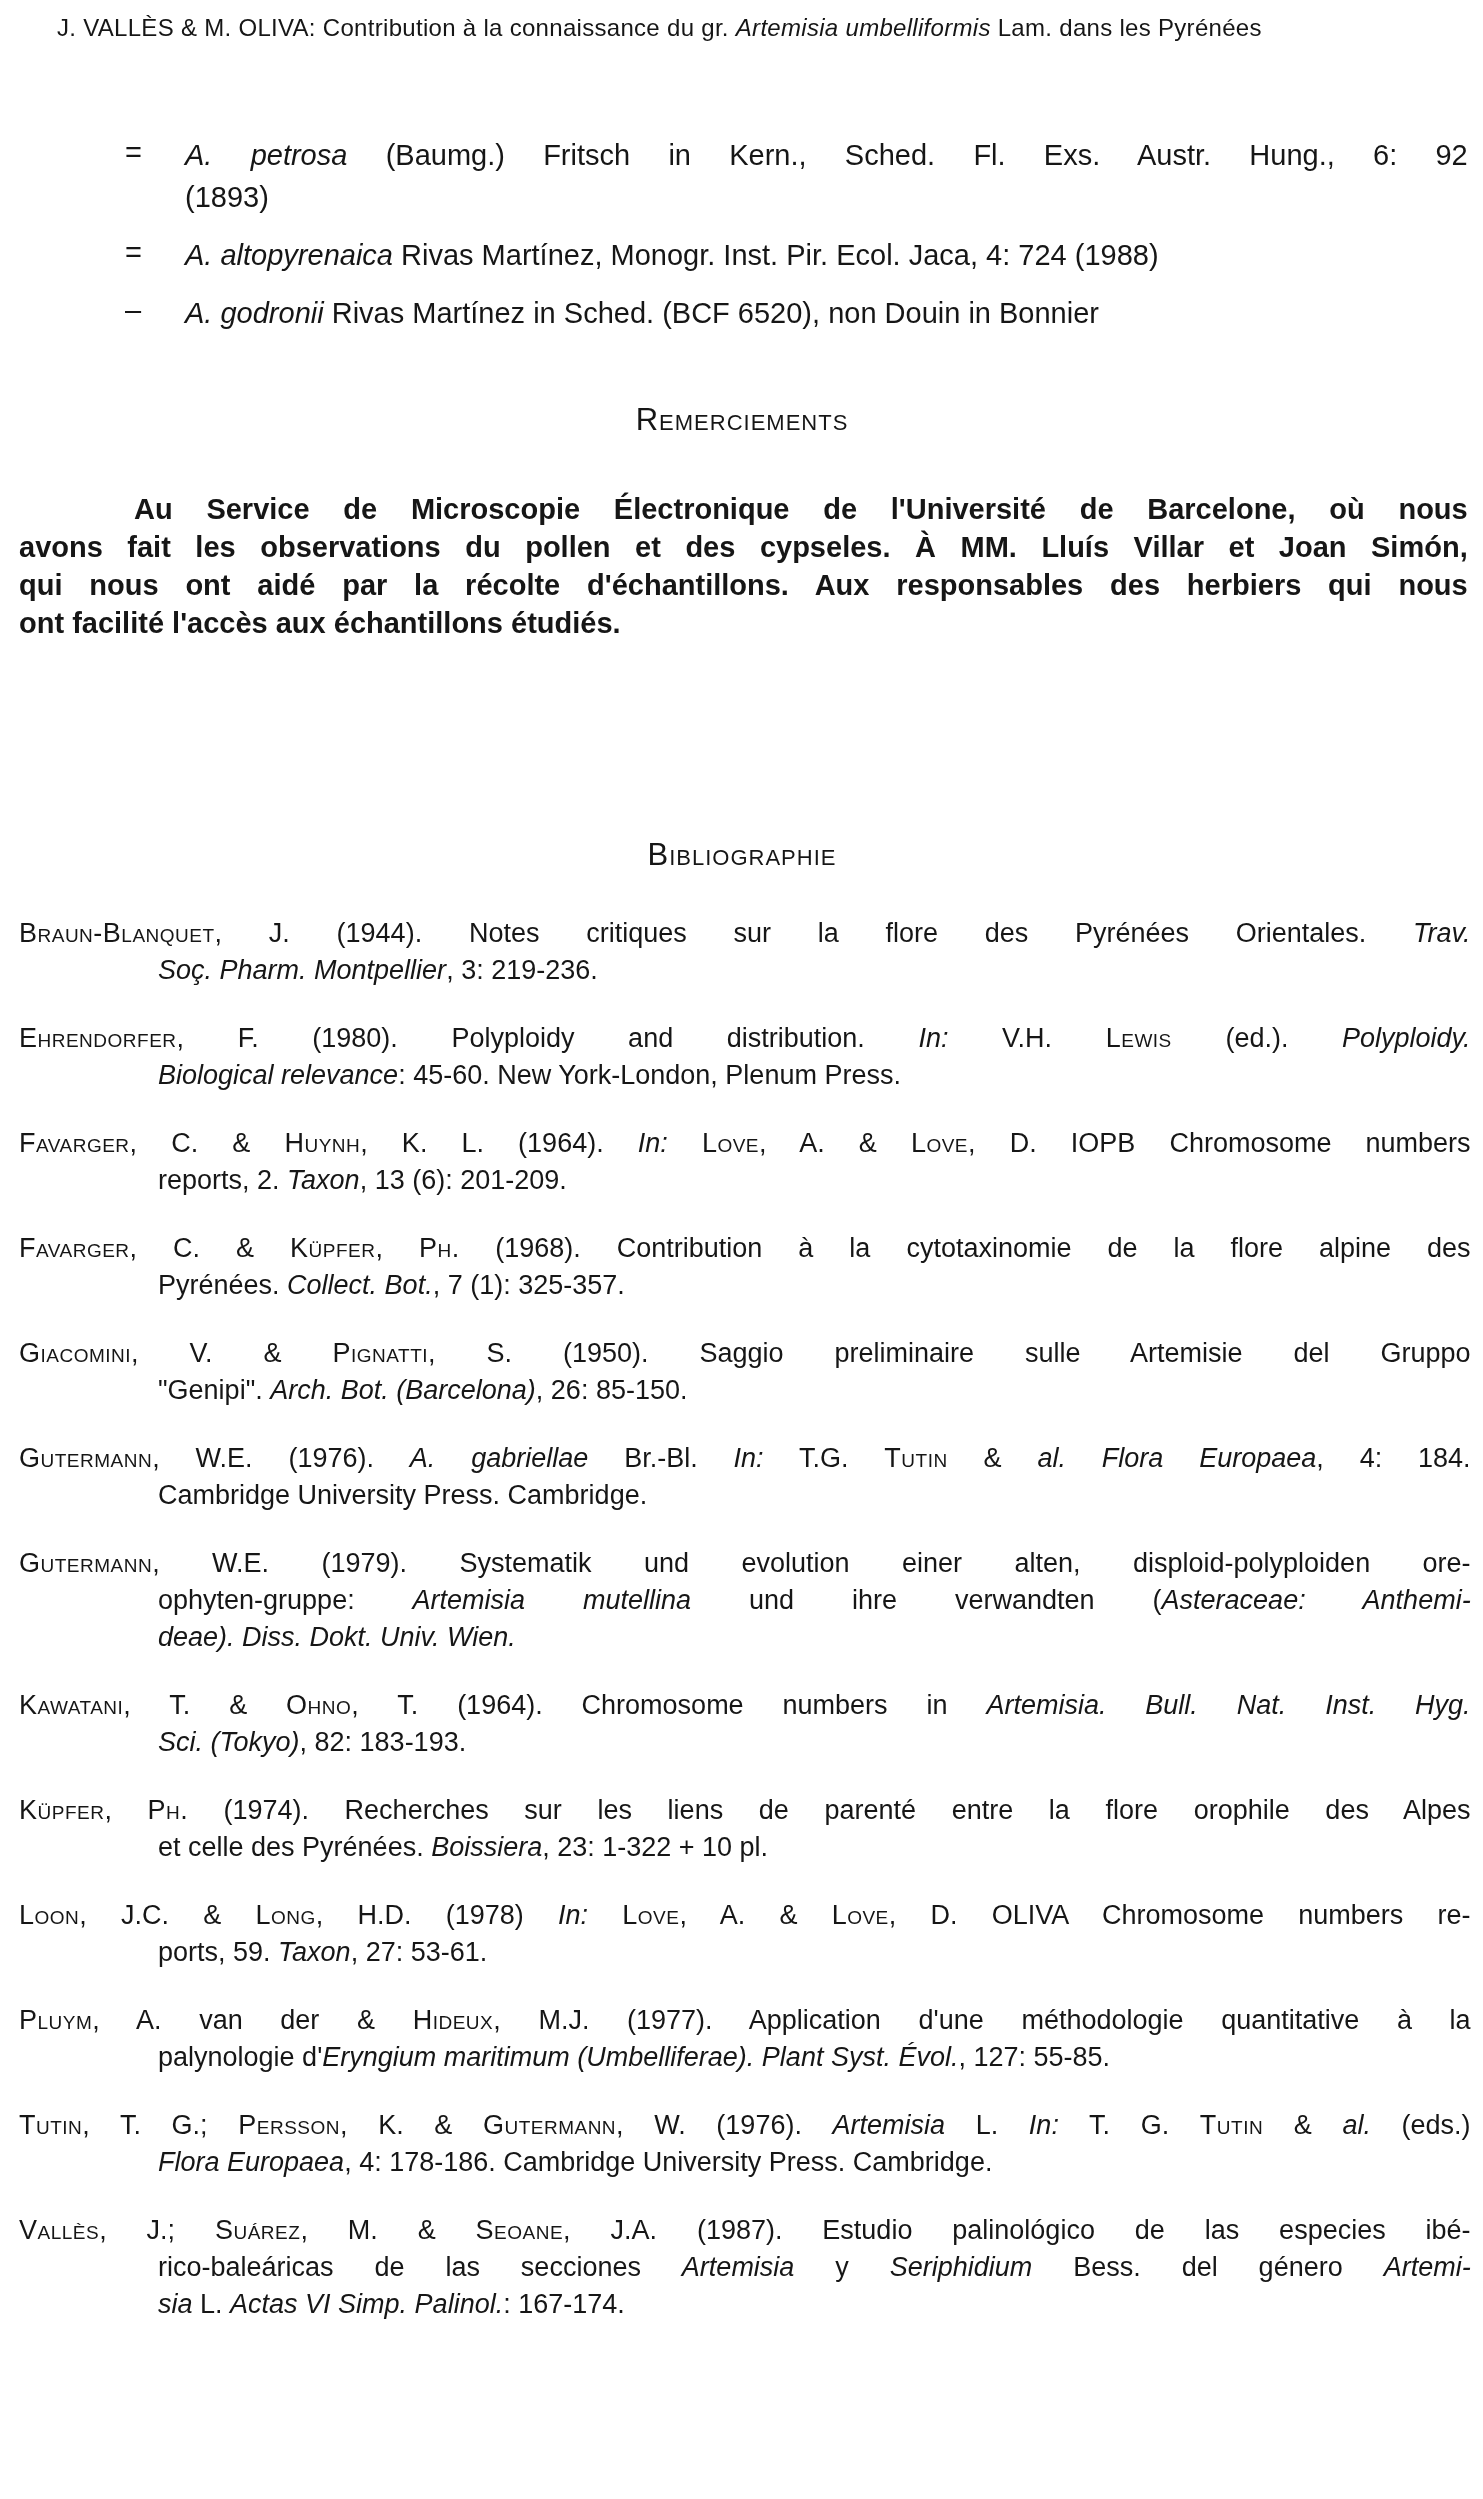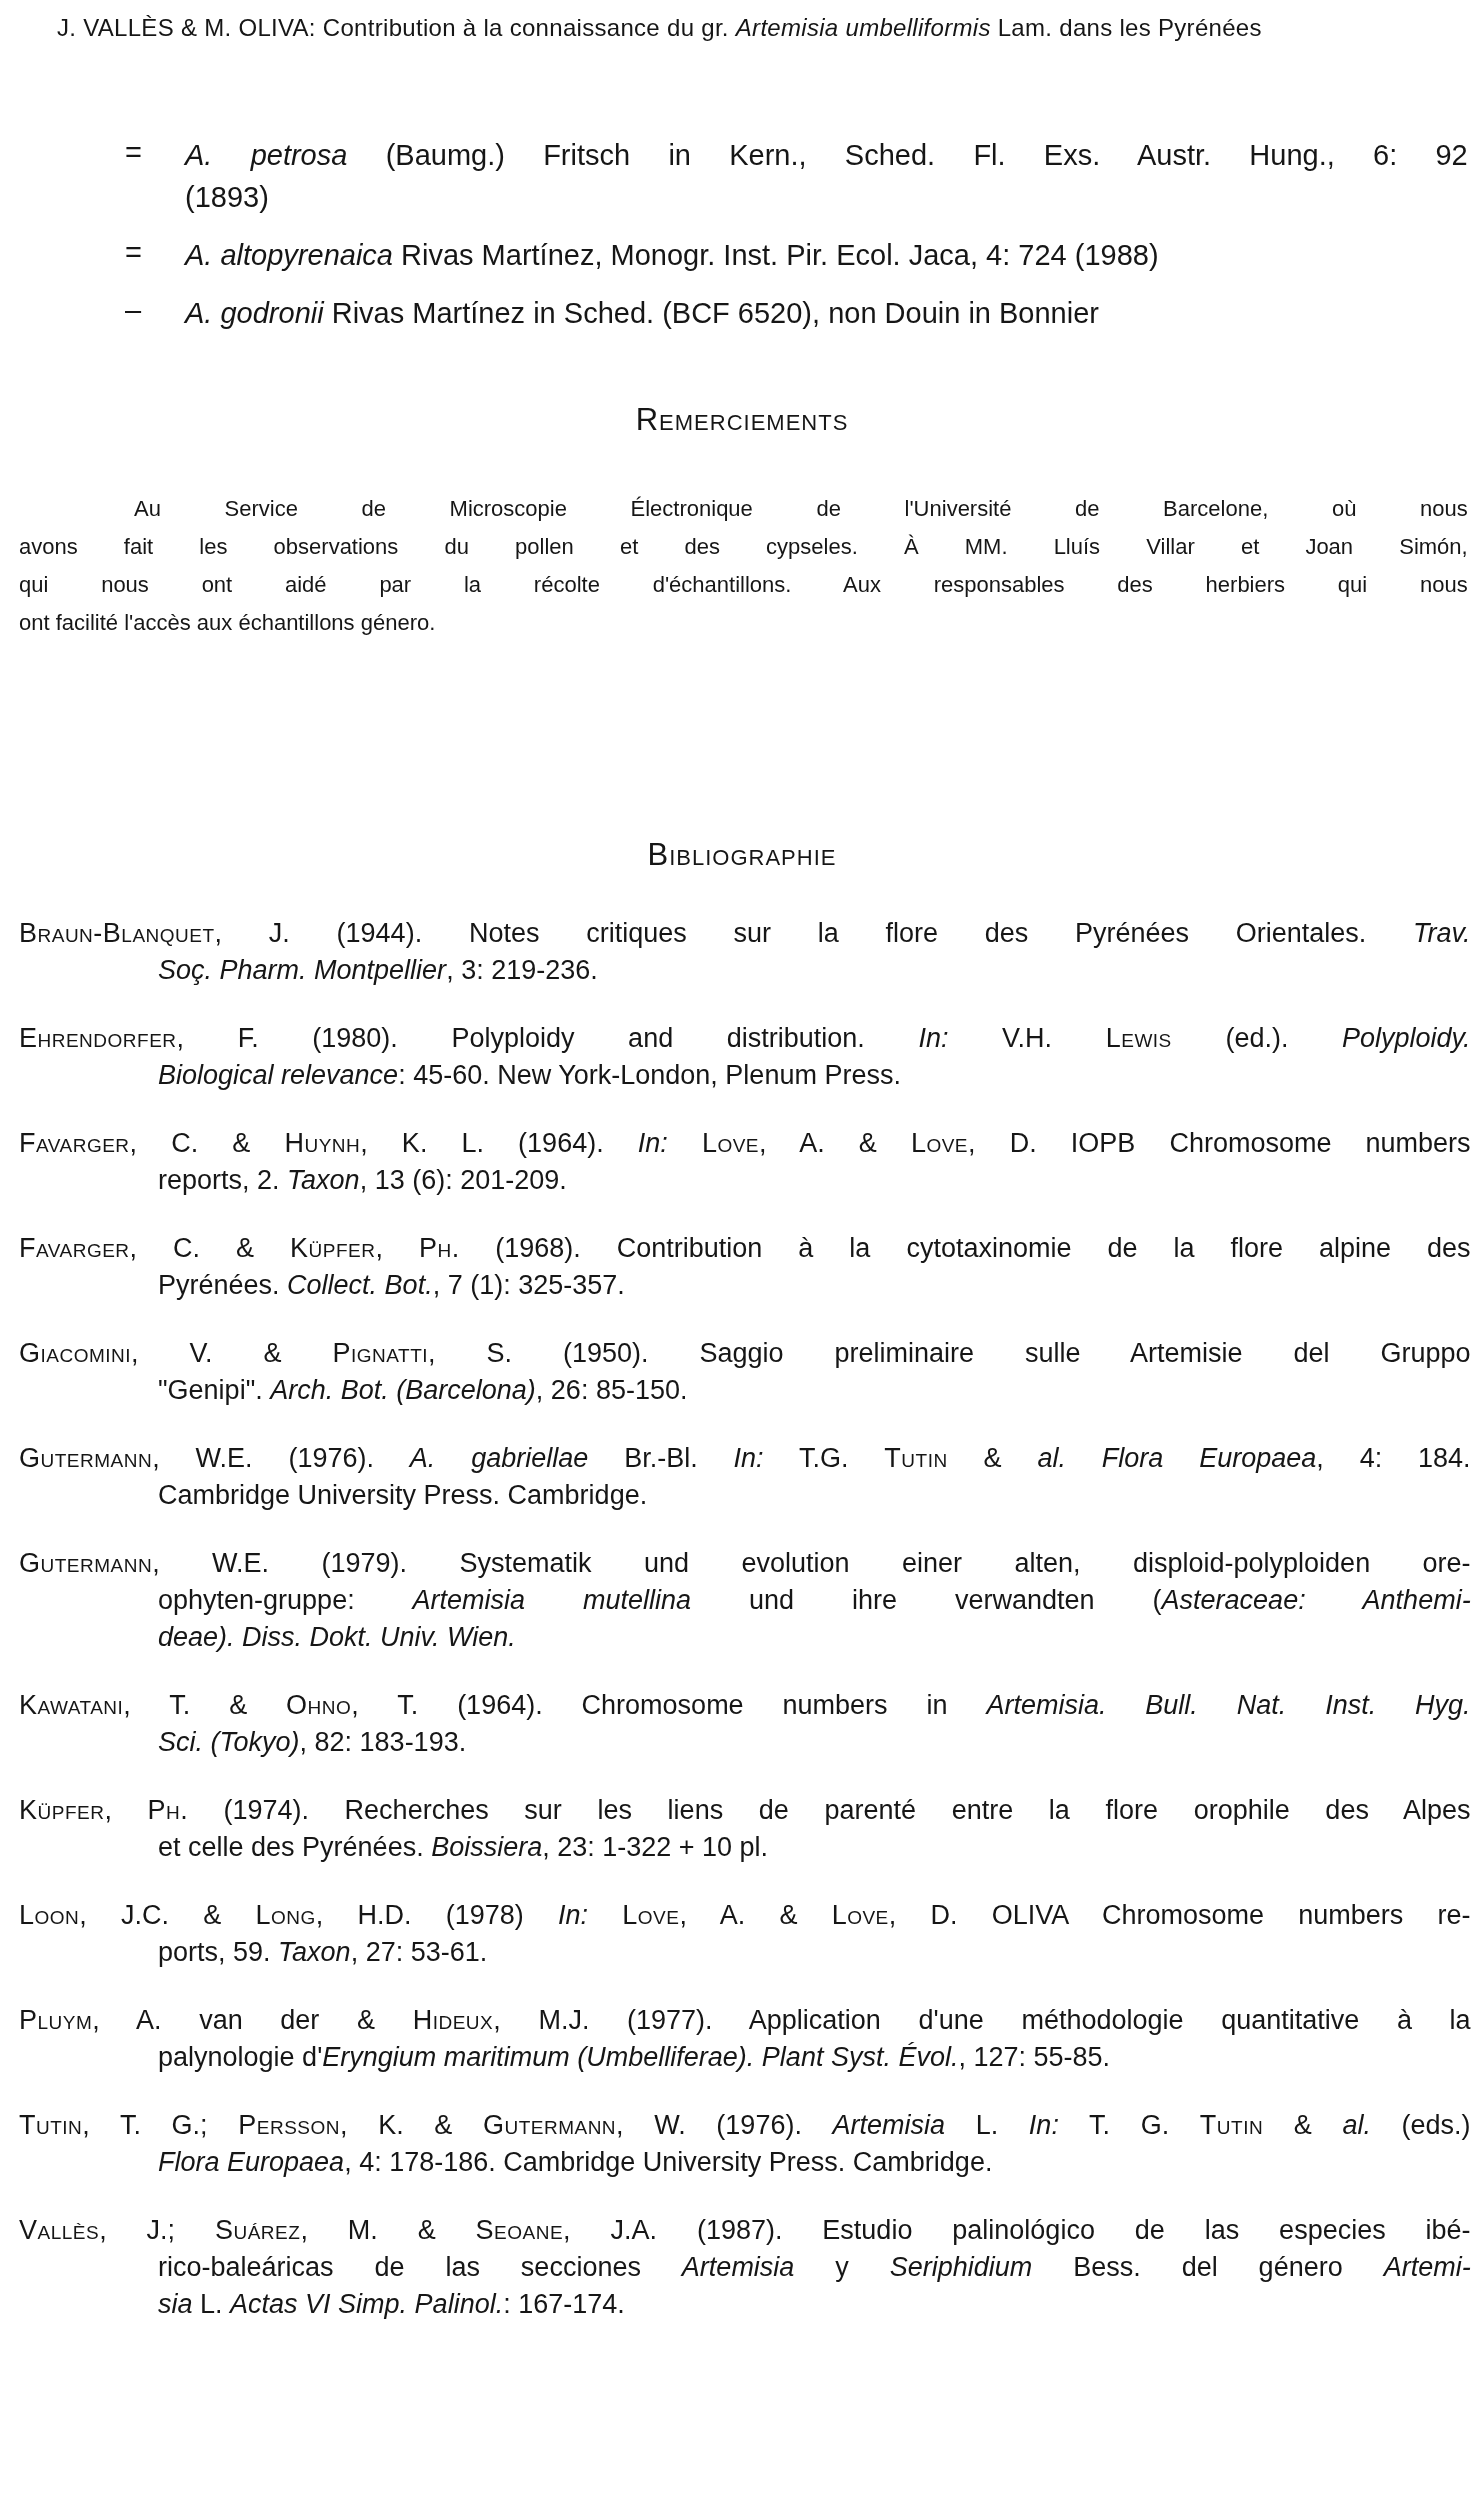--- a/index.html
+++ b/index.html
@@ -26,21 +26,21 @@
   .syn-text{margin-left:60px;}
   .sline{font-size:29px;line-height:42px;}
   .stretch{text-align:justify;text-align-last:justify;}
 
   .sec-head{
     position:absolute;left:0;right:0;text-align:center;
     font-size:31px;font-variant:small-caps;letter-spacing:1px;
   }
 
   .ack-para{position:absolute;left:19px;right:16.3px;}
-  .aline{font-size:22px;line-height:38px;}
+  .aline{font-size:29px;line-height:38px;font-weight:bold;}
   .fi{text-indent:115px;}
 
   .bib-list{position:absolute;left:19px;right:13.4px;}
   .bib-entry{margin-bottom:31px;}
   .bline{font-size:27px;line-height:37px;}
   .hang{padding-left:139px;}
 
   .pagenum{
     position:absolute;left:1396px;top:2435px;
     font-size:34px;font-weight:normal;letter-spacing:-1px;
@@ -86,21 +86,21 @@
       <div class="sline"><span class="s-i">A. godronii</span><span class="s-p"> Rivas Martínez in Sched. (BCF 6520), non Douin in Bonnier</span></div>
     </div>
   </div>
 
   <div class="sec-head" style="top:402px">Remerciements</div>
 
   <div class="ack-para" style="top:490px">
     <div class="aline fi stretch">Au Service de Microscopie Électronique de l'Université de Barcelone, où nous</div>
     <div class="aline stretch">avons fait les observations du pollen et des cypseles. À MM. Lluís Villar et Joan Simón,</div>
     <div class="aline stretch">qui nous ont aidé par la récolte d'échantillons. Aux responsables des herbiers qui nous</div>
-    <div class="aline">ont facilité l'accès aux échantillons género.</div>
+    <div class="aline">ont facilité l'accès aux échantillons étudiés.</div>
   </div>
 
   <div class="sec-head" style="top:837px">Bibliographie</div>
 
   <div class="bib-list" style="top:915px">
 
     <div class="bib-entry">
       <div class="bline stretch"><span class="s-sc">Braun-Blanquet</span><span class="s-p">, J. (1944). Notes critiques sur la flore des Pyrénées Orientales. </span><span class="s-i">Trav.</span></div>
       <div class="bline hang"><span class="s-i">Soç. Pharm. Montpellier</span><span class="s-p">, 3: 219-236.</span></div>
     </div>

